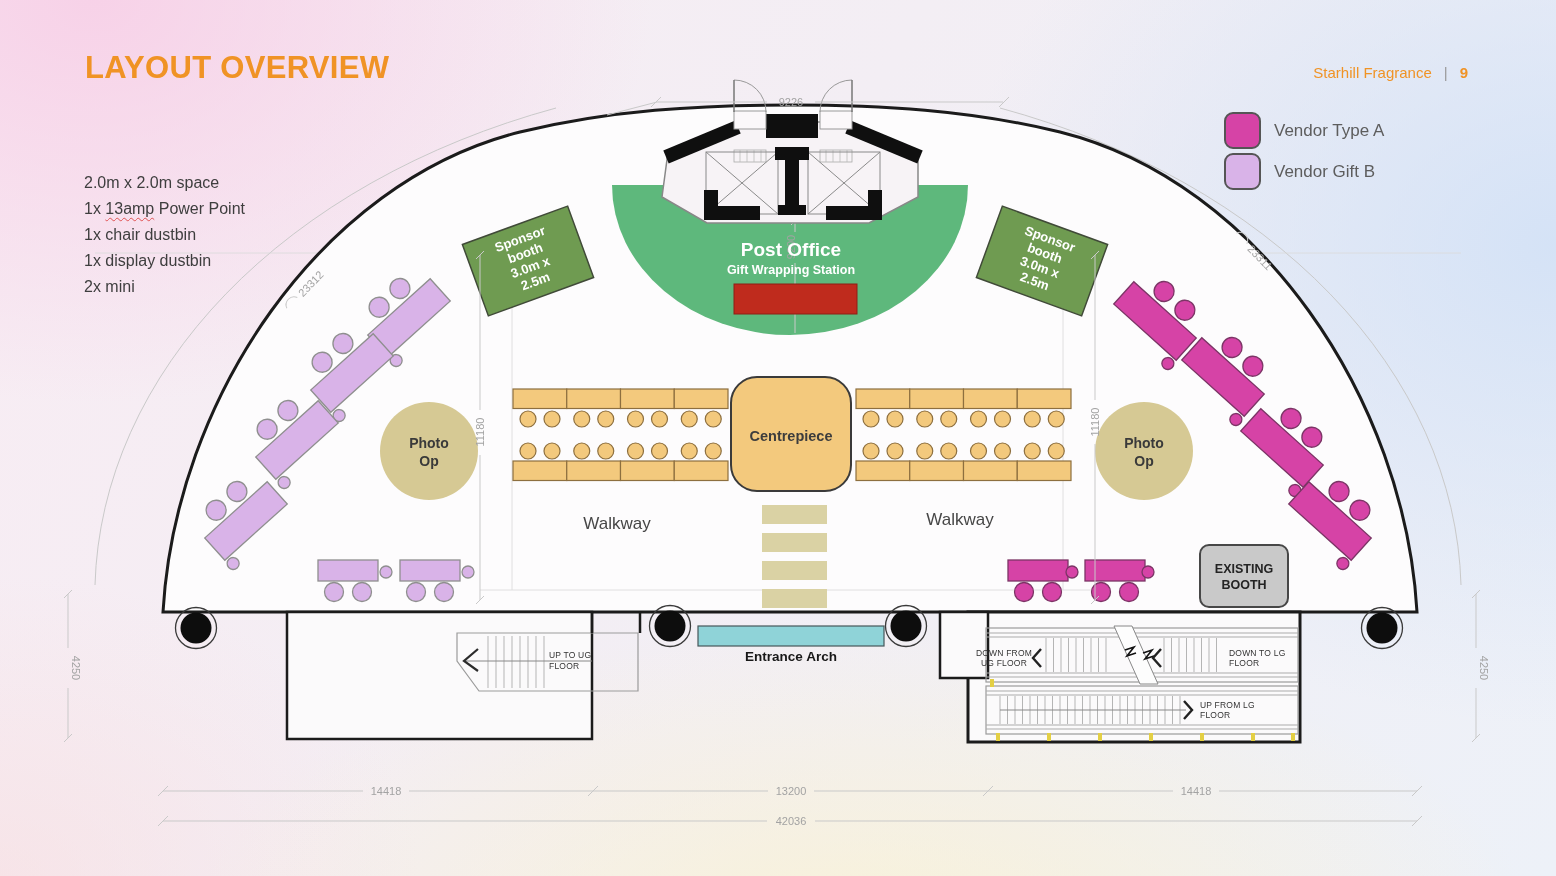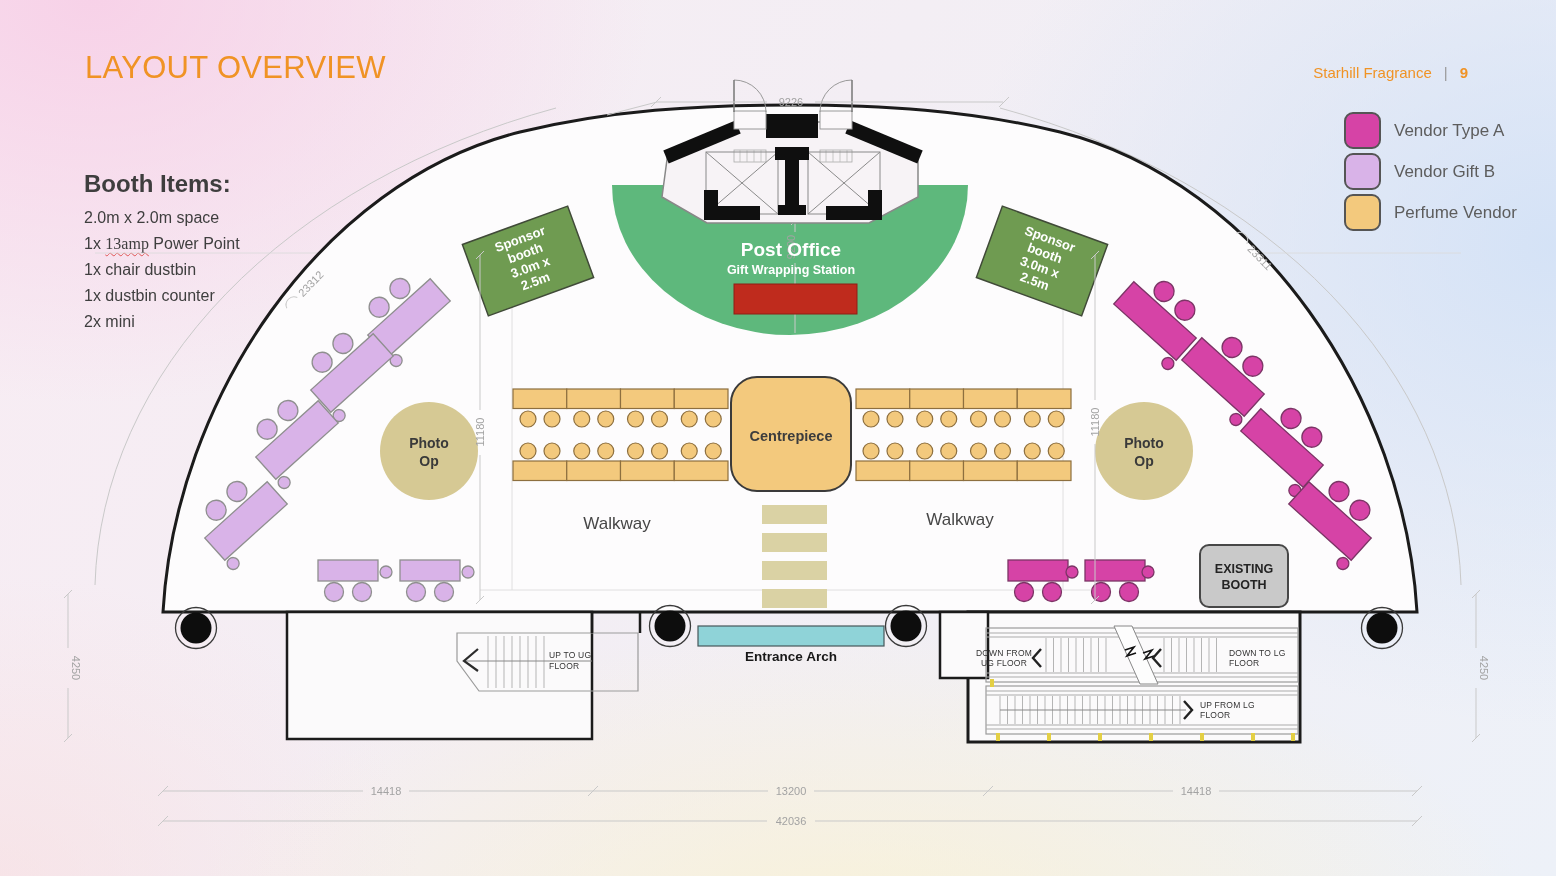--- a/index.html
+++ b/index.html
@@ -8,35 +8,35 @@
     font-family:"Liberation Sans", sans-serif;
     background:
       radial-gradient(900px 650px at 6% 0%,  rgba(247,205,230,.85), rgba(247,205,230,0) 62%),
       radial-gradient(1000px 800px at 100% 28%, rgba(208,224,246,.85), rgba(208,224,246,0) 60%),
       radial-gradient(1100px 520px at 55% 108%, rgba(250,242,210,.85), rgba(250,242,210,0) 62%),
       radial-gradient(700px 500px at 0% 100%, rgba(248,222,224,.6), rgba(248,222,224,0) 60%),
       linear-gradient(120deg,#f8ecf3 0%,#f3eef4 45%,#edf1f8 100%);
   }
   .page-title{
     position:absolute;left:85px;top:50px;
-    font-size:31px;font-weight:normal;letter-spacing:.3px;color:#f09325;
+    font-size:31px;font-weight:bold;letter-spacing:.3px;color:#f09325;
   }
   .brandline{
     position:absolute;right:88px;top:64px;font-size:15px;color:#f09325;font-weight:500;
   }
   .brandline .divider{color:#9a9a9a;margin:0 12px;font-weight:400;}
   .brandline .pg{font-weight:bold;}
   .booth-items{position:absolute;left:84px;top:170px;color:#3e3e3e;}
   .bi-head{font-size:24px;font-weight:bold;margin-bottom:7px;}
   .bi-line{font-size:16px;line-height:26px;}
   .squiggle{
     text-decoration-line:underline;text-decoration-style:wavy;
-    text-decoration-color:#e05252;text-decoration-thickness:1px;text-underline-offset:3px;font-family:Liberation Serif, serif;
+    text-decoration-color:#e05252;text-decoration-thickness:1px;text-underline-offset:3px;
   }
-  .legend{position:absolute;left:1344px;top:112px;}
+  .legend{position:absolute;left:1224px;top:112px;}
   .lg-row{display:flex;align-items:center;margin-bottom:4px;}
   .lg-swatch{width:37px;height:37px;border:2px solid #555;border-radius:9px;margin-right:13px;box-sizing:border-box;}
   .lg-label{font-size:17px;color:#5d5d5d;}
   svg{position:absolute;left:0;top:0;font-family:"Liberation Sans",sans-serif;}
   .dim{stroke:#c9c9c9;stroke-width:1;fill:none;}
   .faint{stroke:#dadada;stroke-width:1;fill:none;opacity:.85;}
   .dimtxt{fill:#a3a3a3;font-size:11px;}
   .b{font-weight:bold;}
   .gray-draw{stroke:#9b9b9b;fill:none;stroke-width:1.2;}
   .tread{stroke:#b5b5b5;stroke-width:1;}
@@ -45,40 +45,35 @@
 </head>
 <body>
 
 <div class="page-title">LAYOUT OVERVIEW</div>
 
 <div class="brandline">
   <span>Starhill Fragrance</span><span class="divider">|</span><span class="pg">9</span>
 </div>
 
 <div class="booth-items">
-  <div class="bi-head">Booth Items:</div>
   <div class="bi-line">2.0m x 2.0m space</div>
   <div class="bi-line"><span>1x </span><span class="squiggle">13amp</span><span> Power Point</span></div>
   <div class="bi-line">1x chair dustbin</div>
-  <div class="bi-line">1x dustbin counter</div>
+  <div class="bi-line">1x display dustbin</div>
   <div class="bi-line">2x mini</div>
 </div>
 
 <div class="legend">
   <div class="lg-row">
     <span class="lg-swatch" style="background-color: rgb(214, 67, 166);"></span>
     <span class="lg-label">Vendor Type A</span>
   </div>
   <div class="lg-row">
     <span class="lg-swatch" style="background-color: rgb(217, 179, 232);"></span>
     <span class="lg-label">Vendor Gift B</span>
-  </div>
-  <div class="lg-row">
-    <span class="lg-swatch" style="background-color: rgb(243, 201, 125);"></span>
-    <span class="lg-label">Perfume Vendor</span>
   </div>
 </div>
 
 <svg viewBox="0 0 1556 876" width="1556" height="876">
 
   <path class="dim" d="M95,585 A705,520 0 0 1 556,108"></path>
   <path class="dim" d="M1000,108 A705,520 0 0 1 1461,585"></path>
   <line class="faint" x1="95" y1="253" x2="1461" y2="253"></line>
 
   <path d="M163,612 C175,400 320,182 520,132 C610,110 700,105 790,105 C880,105 970,110 1060,132 C1260,182 1405,400 1417,612 Z" fill="#fdfcfd" stroke="#1b1b1b" stroke-width="3"></path>

